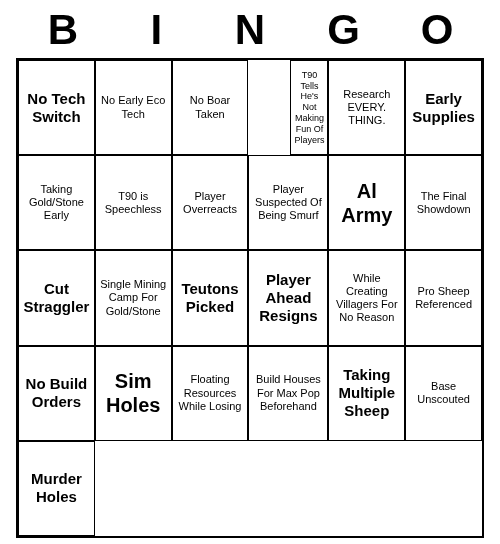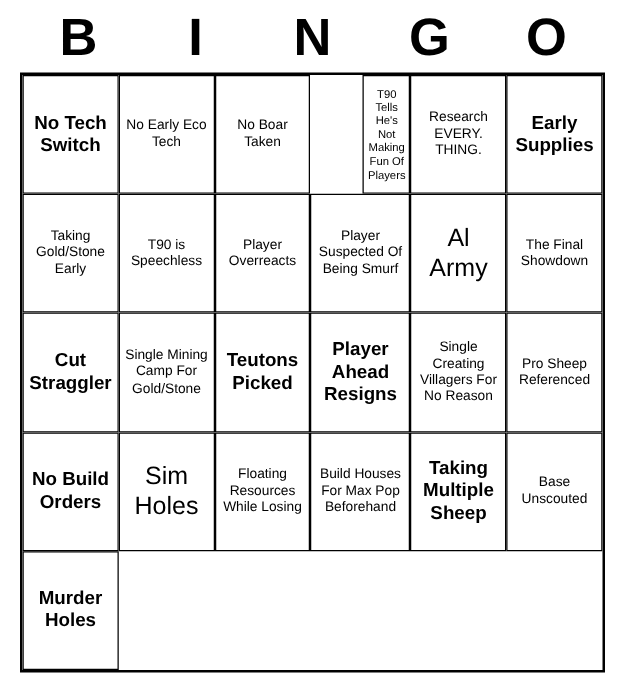--- a/index.html
+++ b/index.html
@@ -42,21 +42,21 @@
       justify-content: center;
       text-align: center;
       padding: 3px;
       font-size: 11px;
       line-height: 1.2;
       color: #000;
       background: #fff;
     }
     .bingo-cell.large-text {
       font-size: 20px;
-      font-weight: normal;
+      font-weight: bold;
     }
     .bingo-cell.medium-text {
       font-size: 15px;
       font-weight: bold;
     }
   </style>
 </head>
 <body>
 
 <div id="bingo-title">
@@ -77,21 +77,21 @@
     <div class="bingo-cell">Taking Gold/Stone Early</div>
     <div class="bingo-cell">T90 is Speechless</div>
     <div class="bingo-cell">Player Overreacts</div>
     <div class="bingo-cell">Player Suspected Of Being Smurf</div>
     <div class="bingo-cell large-text">Al Army</div>
     <div class="bingo-cell">The Final Showdown</div>
     <div class="bingo-cell medium-text">Cut Straggler</div>
     <div class="bingo-cell">Single Mining Camp For Gold/Stone</div>
     <div class="bingo-cell medium-text">Teutons Picked</div>
     <div class="bingo-cell medium-text">Player Ahead Resigns</div>
-    <div class="bingo-cell">Single Creating Villagers For No Reason</div>
+    <div class="bingo-cell">While Creating Villagers For No Reason</div>
     <div class="bingo-cell">Pro Sheep Referenced</div>
     <div class="bingo-cell medium-text">No Build Orders</div>
     <div class="bingo-cell large-text">Sim Holes</div>
     <div class="bingo-cell">Floating Resources While Losing</div>
     <div class="bingo-cell">Build Houses For Max Pop Beforehand</div>
     <div class="bingo-cell medium-text">Taking Multiple Sheep</div>
     <div class="bingo-cell">Base Unscouted</div>
     <div class="bingo-cell medium-text">Murder Holes</div>
   </div>
 

